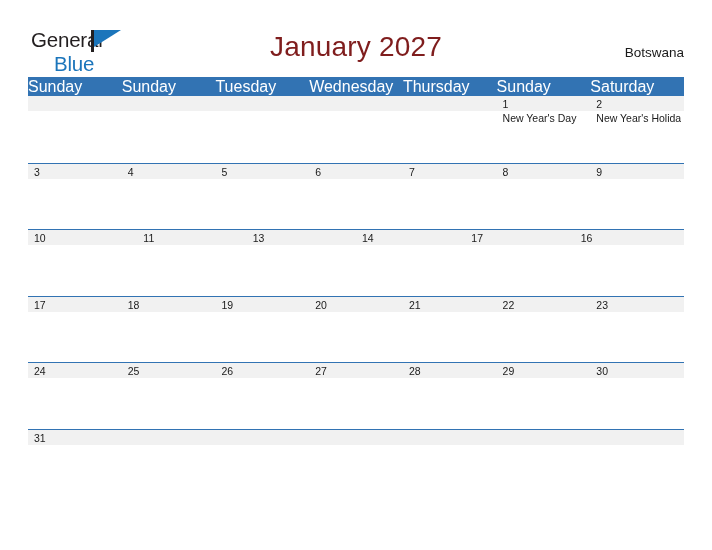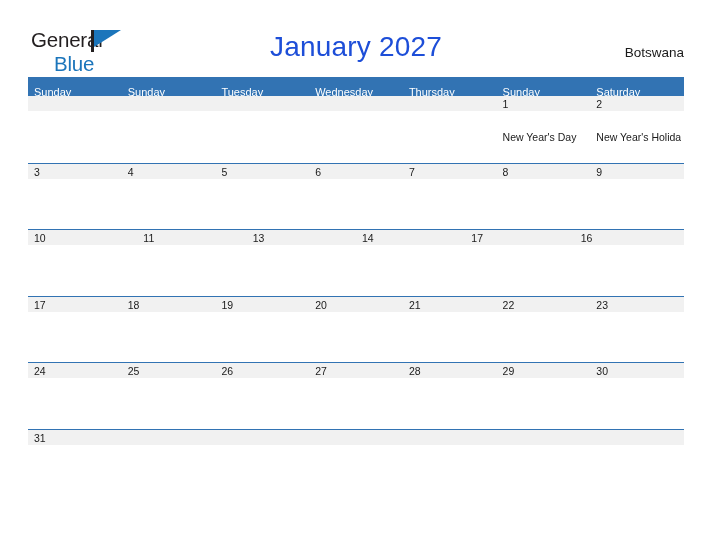--- a/index.html
+++ b/index.html
@@ -83,21 +83,21 @@
     border-right: 27px solid transparent;
   }
 
   .cal-title {
     position: absolute;
     left: 0;
     top: 31px;
     width: 712px;
     text-align: center;
     font-size: 28px;
-    color: #1d4ed8;
+    color: #7f1d1d;
     letter-spacing: 0.2px;
   }
 
   .country {
     position: absolute;
     right: 28px;
     top: 45px;
     font-size: 13.5px;
     color: #1a1a1a;
     text-align: right;
@@ -113,27 +113,25 @@
 
   .dow-header {
     display: flex;
     width: 100%;
     height: 19px;
     background: #3273B3;
   }
   .dow-cell {
     flex: 1 1 0;
     box-sizing: border-box;
-    padding-left: 6px;
-    font-size: 11px;
+    font-size: 16px;
     color: #ffffff;
     line-height: 19px;
     white-space: nowrap;
     overflow: hidden;
-    margin-top: 6px;
   }
 
   .week-row {
     position: relative;
     width: 100%;
     height: 66.5px;
     box-sizing: border-box;
     border-top: 1.4px solid #3273B3;
     background: #ffffff;
   }
@@ -175,21 +173,20 @@
     line-height: 14px;
     z-index: 2;
   }
 
   .day-events {
     position: absolute;
     left: 6px;
     top: 16px;
     right: 3px;
     z-index: 2;
-    margin-top: 19px;
   }
   .event {
     font-size: 10.5px;
     color: #1a1a1a;
     line-height: 13px;
     white-space: nowrap;
     overflow: hidden;
   }
 </style>
 </head>

